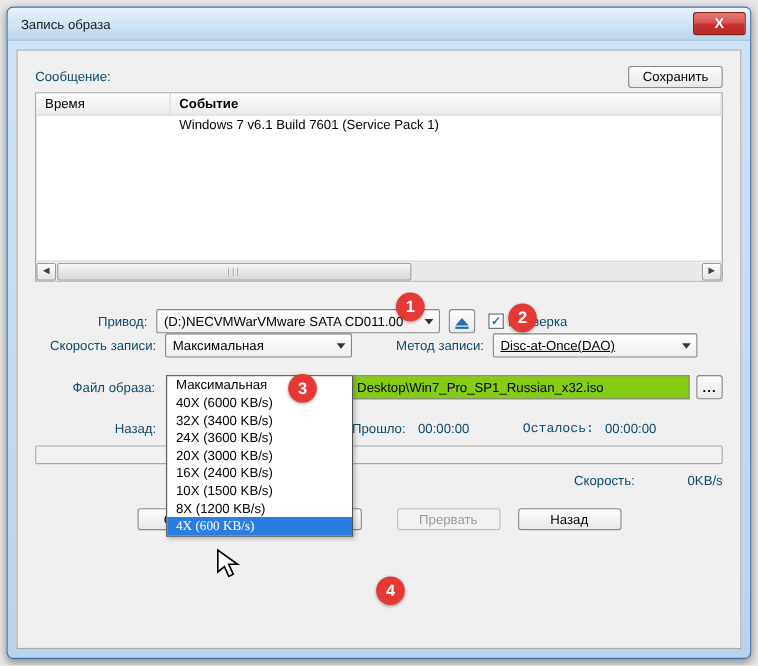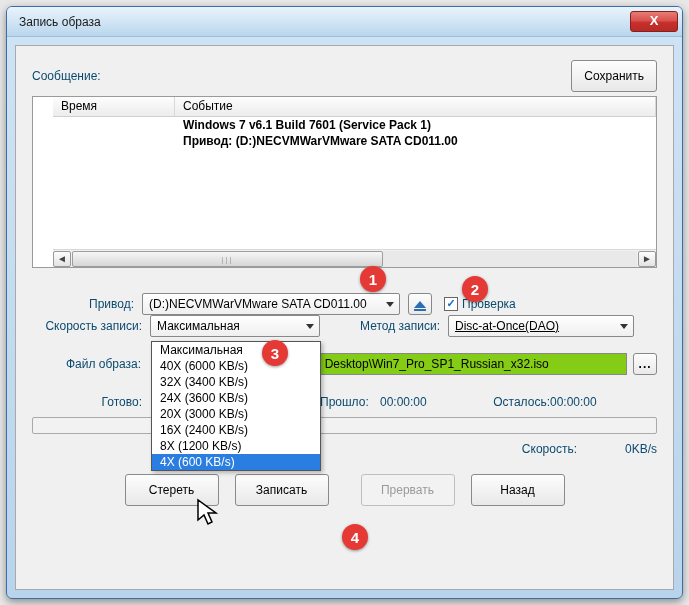--- a/index.html
+++ b/index.html
@@ -50,21 +50,21 @@
     background: #f0f0f0;
     border: 1px solid #a9a9a9;
     padding: 14px 16px;
   }
   .row { display: flex; align-items: center; }
   .label { color: #0c4a6e; }
   .btn {
     display: inline-flex;
     align-items: center;
     justify-content: center;
-    height: 32px;
+    height: 20px;
     padding: 0 12px;
     background: linear-gradient(to bottom, #fdfdfd 0%, #e8e8e8 100%);
     border: 1px solid #8a8a8a;
     border-radius: 3px;
     cursor: pointer;
     font-size: 12px;
   }
   .btn:disabled, .btn.disabled {
     color: #9a9a9a;
     border-color: #bfbfbf;
@@ -75,44 +75,43 @@
     display: flex; justify-content: space-between; align-items: center;
     margin-bottom: 4px;
   }
   .listview {
     border: 1px solid #9a9a9a;
     background: #fff;
     width: 100%;
     height: 172px;
     display: flex;
     flex-direction: column;
-    padding-left: 20px;
   }
   .lv-header {
     display: flex;
     background: linear-gradient(to bottom, #fdfdfd, #ececec);
     border-bottom: 1px solid #cfcfcf;
     height: 20px;
     font-size: 12px;
   }
   .lv-col {
     padding: 2px 8px;
     border-right: 1px solid #d8d8d8;
   }
   .lv-col.time { width: 122px; }
-  .lv-col.event { flex: 1; }
+  .lv-col.event { flex: 1; font-weight: bold; }
   .lv-body {
     flex: 1;
     overflow: hidden;
     font-size: 12px;
   }
   .lv-row { display: flex; }
   .lv-cell { padding: 1px 8px; }
   .lv-cell.time { width: 122px; }
-  .lv-cell.event { flex: 1; font-weight: bold; }
+  .lv-cell.event { flex: 1; }
   .hscroll {
     height: 18px;
     border-top: 1px solid #d8d8d8;
     background: #f1f1f1;
     display: flex;
     align-items: center;
   }
   .hscroll .arrow {
     width: 18px; height: 16px;
     border: 1px solid #999;
@@ -226,20 +225,21 @@
     box-shadow: 2px 2px 4px rgba(0,0,0,0.25);
   }
   .dropdown-list .opt {
     padding: 1px 8px;
     cursor: pointer;
     white-space: nowrap;
   }
   .dropdown-list .opt.selected {
     background: #2a7de1;
     color: #fff;
+    font-family: Liberation Serif, serif;
   }
   .marker {
     position: absolute;
     width: 26px; height: 26px;
     border-radius: 50%;
     background: #e53935;
     color: #fff;
     font-weight: bold;
     display: flex; align-items: center; justify-content: center;
     font-size: 15px;
@@ -279,24 +279,20 @@
     <div class="listview">
       <div class="lv-header">
         <div class="lv-col time">Время</div>
         <div class="lv-col event">Событие</div>
       </div>
       <div class="lv-body" id="log-body">
           <div class="lv-row">
             <div class="lv-cell time"></div>
             <div class="lv-cell event">Windows 7 v6.1 Build 7601 (Service Pack 1)</div>
           </div>
-          <div class="lv-row">
-            <div class="lv-cell time"></div>
-            <div class="lv-cell event">Привод: (D:)NECVMWarVMware SATA CD011.00</div>
-          </div>
         </div>
       <div class="hscroll">
         <div class="arrow">◄</div>
         <div class="track">
           <div class="thumb"></div>
         </div>
         <div class="arrow">►</div>
       </div>
     </div>
 
@@ -327,25 +323,25 @@
     <div class="row" style="margin-top:16px;">
       <span class="label" style="width:118px; text-align:right; padding-right:8px;">Файл образа:</span>
       <span style="width:170px;"></span>
       <div class="textbox" style="width:312px;">
         <span>Desktop\Win7_Pro_SP1_Russian_x32.iso</span>
       </div>
       <div class="icon-btn" style="margin-left:6px; font-weight:bold; letter-spacing:1px;">...</div>
     </div>
 
     <div class="row" style="margin-top:20px;">
-      <span class="label" style="width:118px; text-align:right; padding-right:8px;">Готово:</span>
+      <span class="label" style="width:118px; text-align:right; padding-right:8px;">Назад:</span>
       <span style="width:170px;"></span>
       <span class="label" style="width:60px;">Прошло:</span>
       <span class="label" style="width:90px;">00:00:00</span>
-      <span class="label" style="width:80px; text-align:right; ">Осталось:</span>
+      <span class="label" style="width:80px; text-align:right; padding-right:10px;font-family:Liberation Mono, monospace;">Осталось:</span>
       <span class="label">00:00:00</span>
     </div>
 
     <div class="row" style="margin-top:8px;">
       <div class="progress-bar"></div>
     </div>
 
     <div class="row" style="margin-top:8px; justify-content:flex-end;">
       <span class="label" style="padding-right:20px;">Скорость:</span>
       <span class="label" style="width:60px; text-align:right;">0KB/s</span>
@@ -358,20 +354,21 @@
       <div class="btn">Назад</div>
     </div>
 
     <div class="dropdown-list" id="speed-dropdown" style="left: 135px; top: 295px; width: 170px;">
         <div class="opt">Максимальная</div>
         <div class="opt">40X (6000 KB/s)</div>
         <div class="opt">32X (3400 KB/s)</div>
         <div class="opt">24X (3600 KB/s)</div>
         <div class="opt">20X (3000 KB/s)</div>
         <div class="opt">16X (2400 KB/s)</div>
+        <div class="opt">10X (1500 KB/s)</div>
         <div class="opt">8X (1200 KB/s)</div>
         <div class="opt selected">4X (600 KB/s)</div>
       </div>
 
   </div>
 </div>
 
 <div class="marker" style="left:360px; top:266px;">1</div>
 <div class="marker" style="left:462px; top:276px;">2</div>
 <div class="marker" style="left:262px; top:340px;">3</div>

